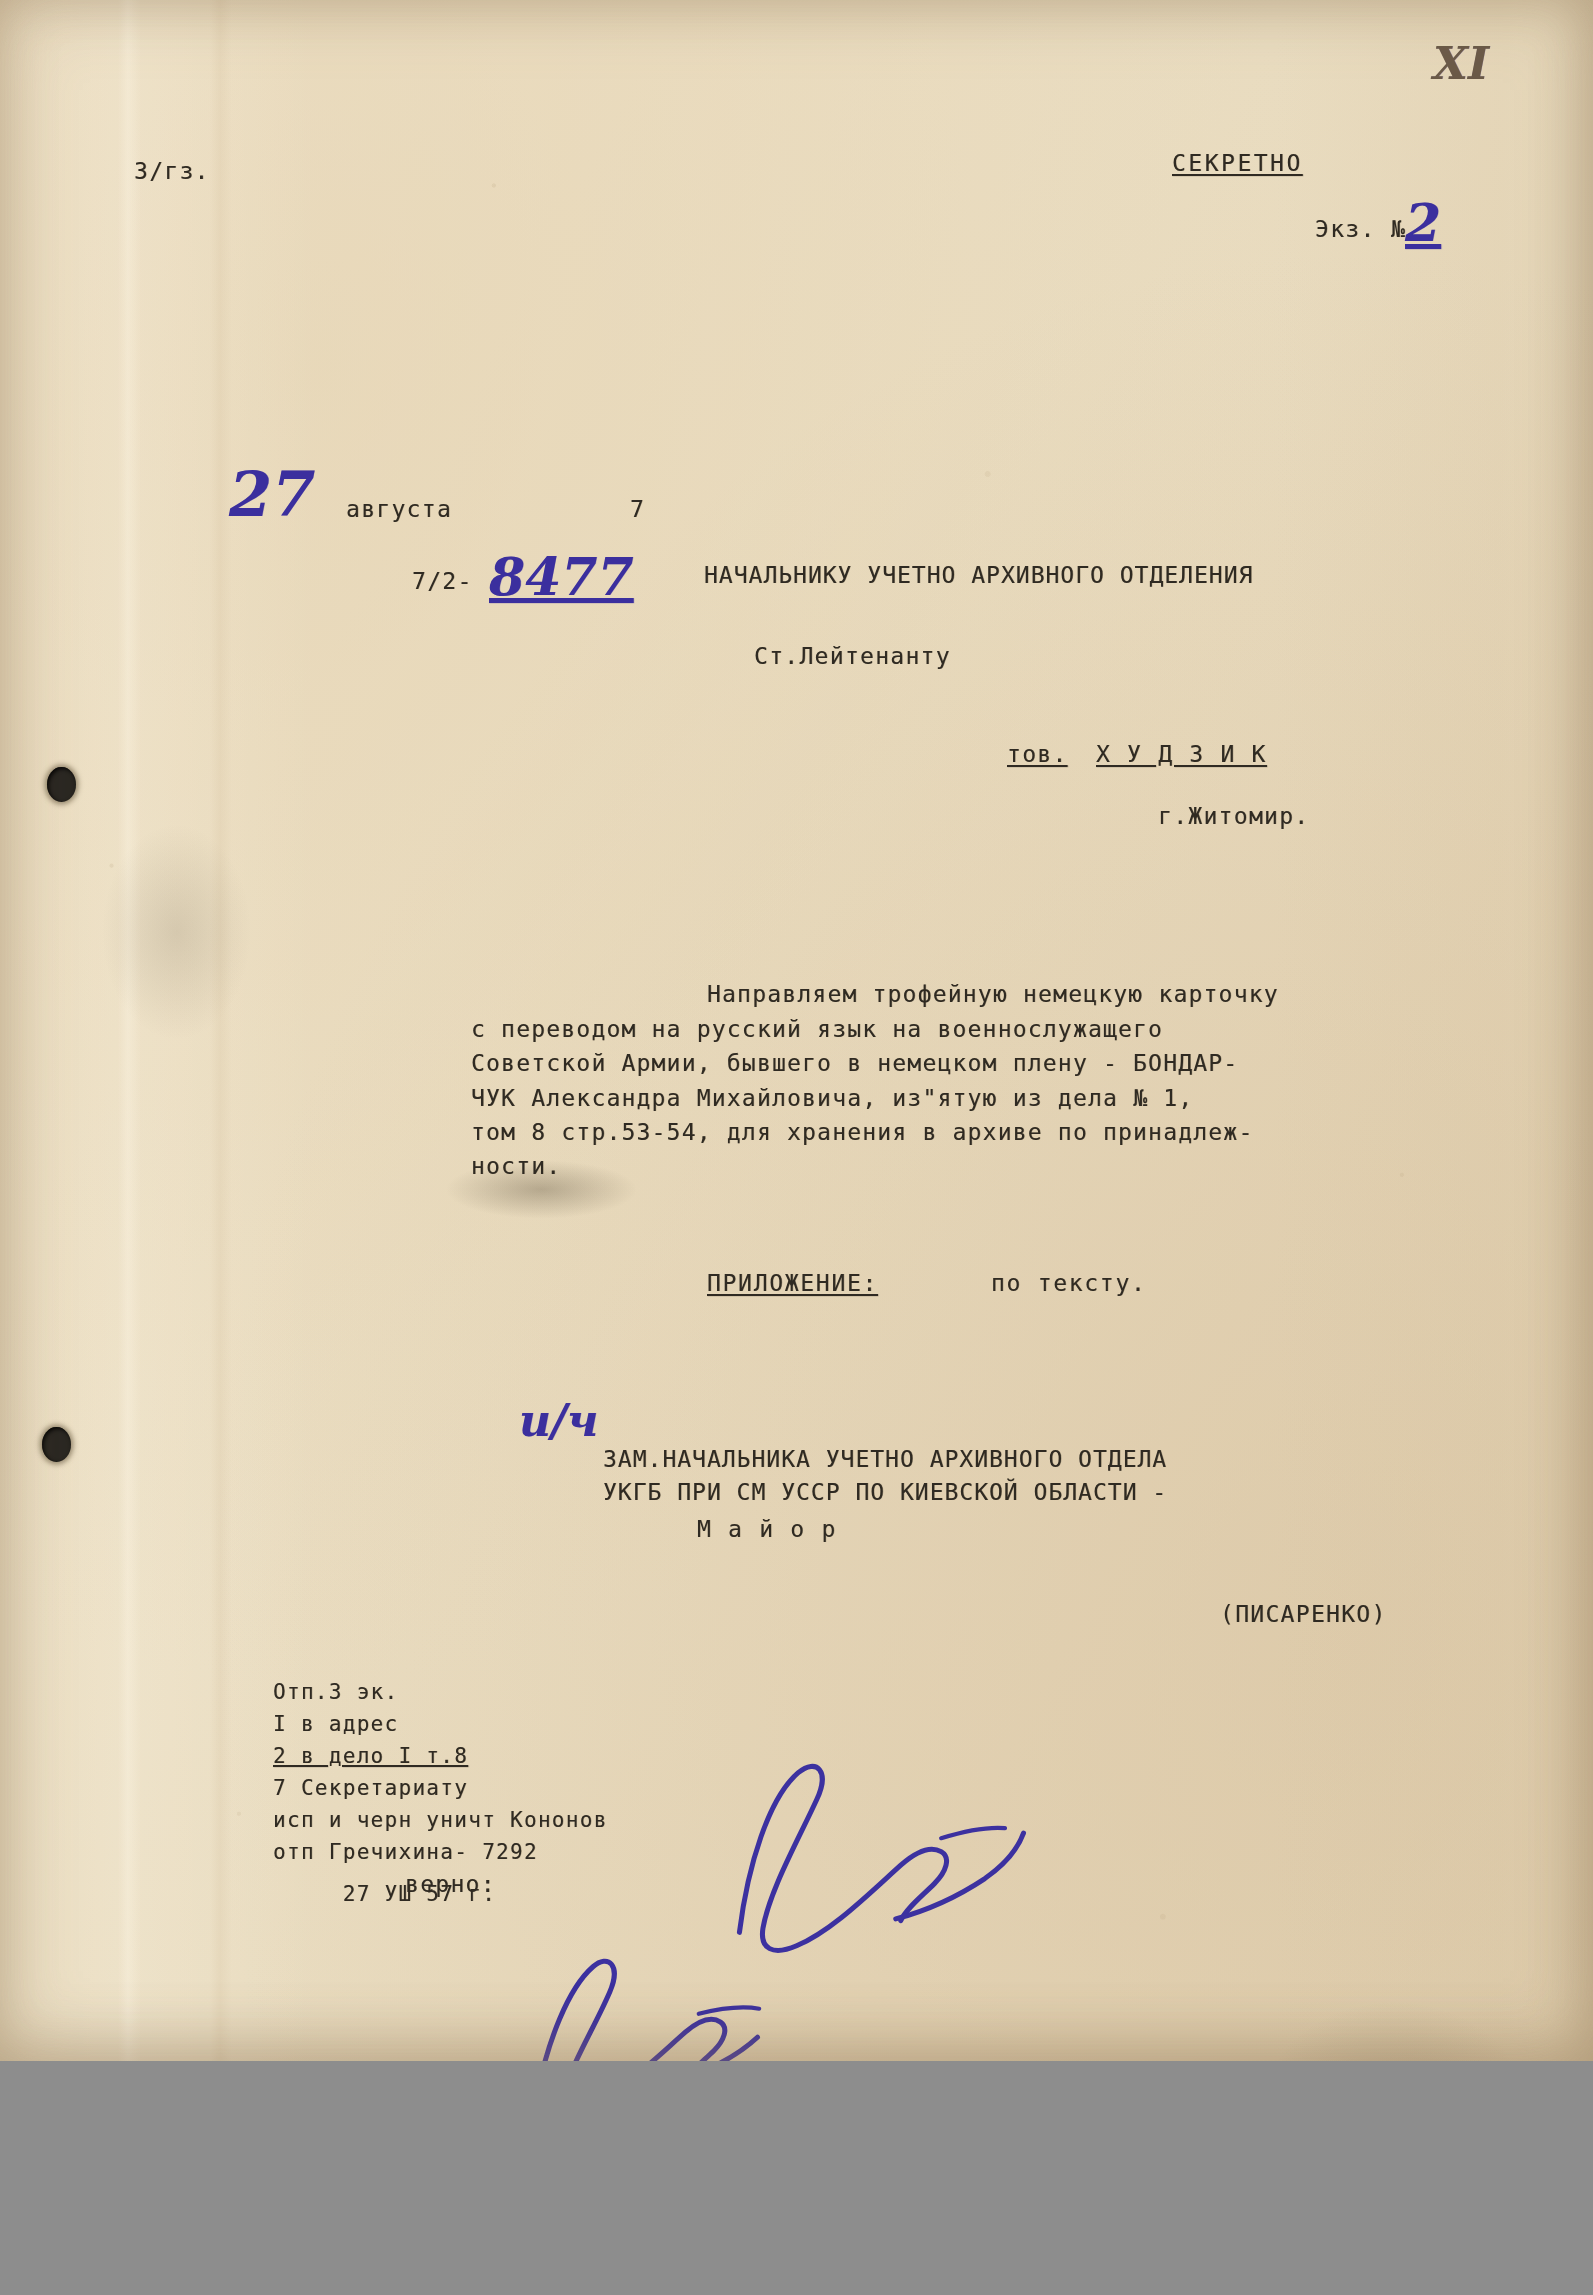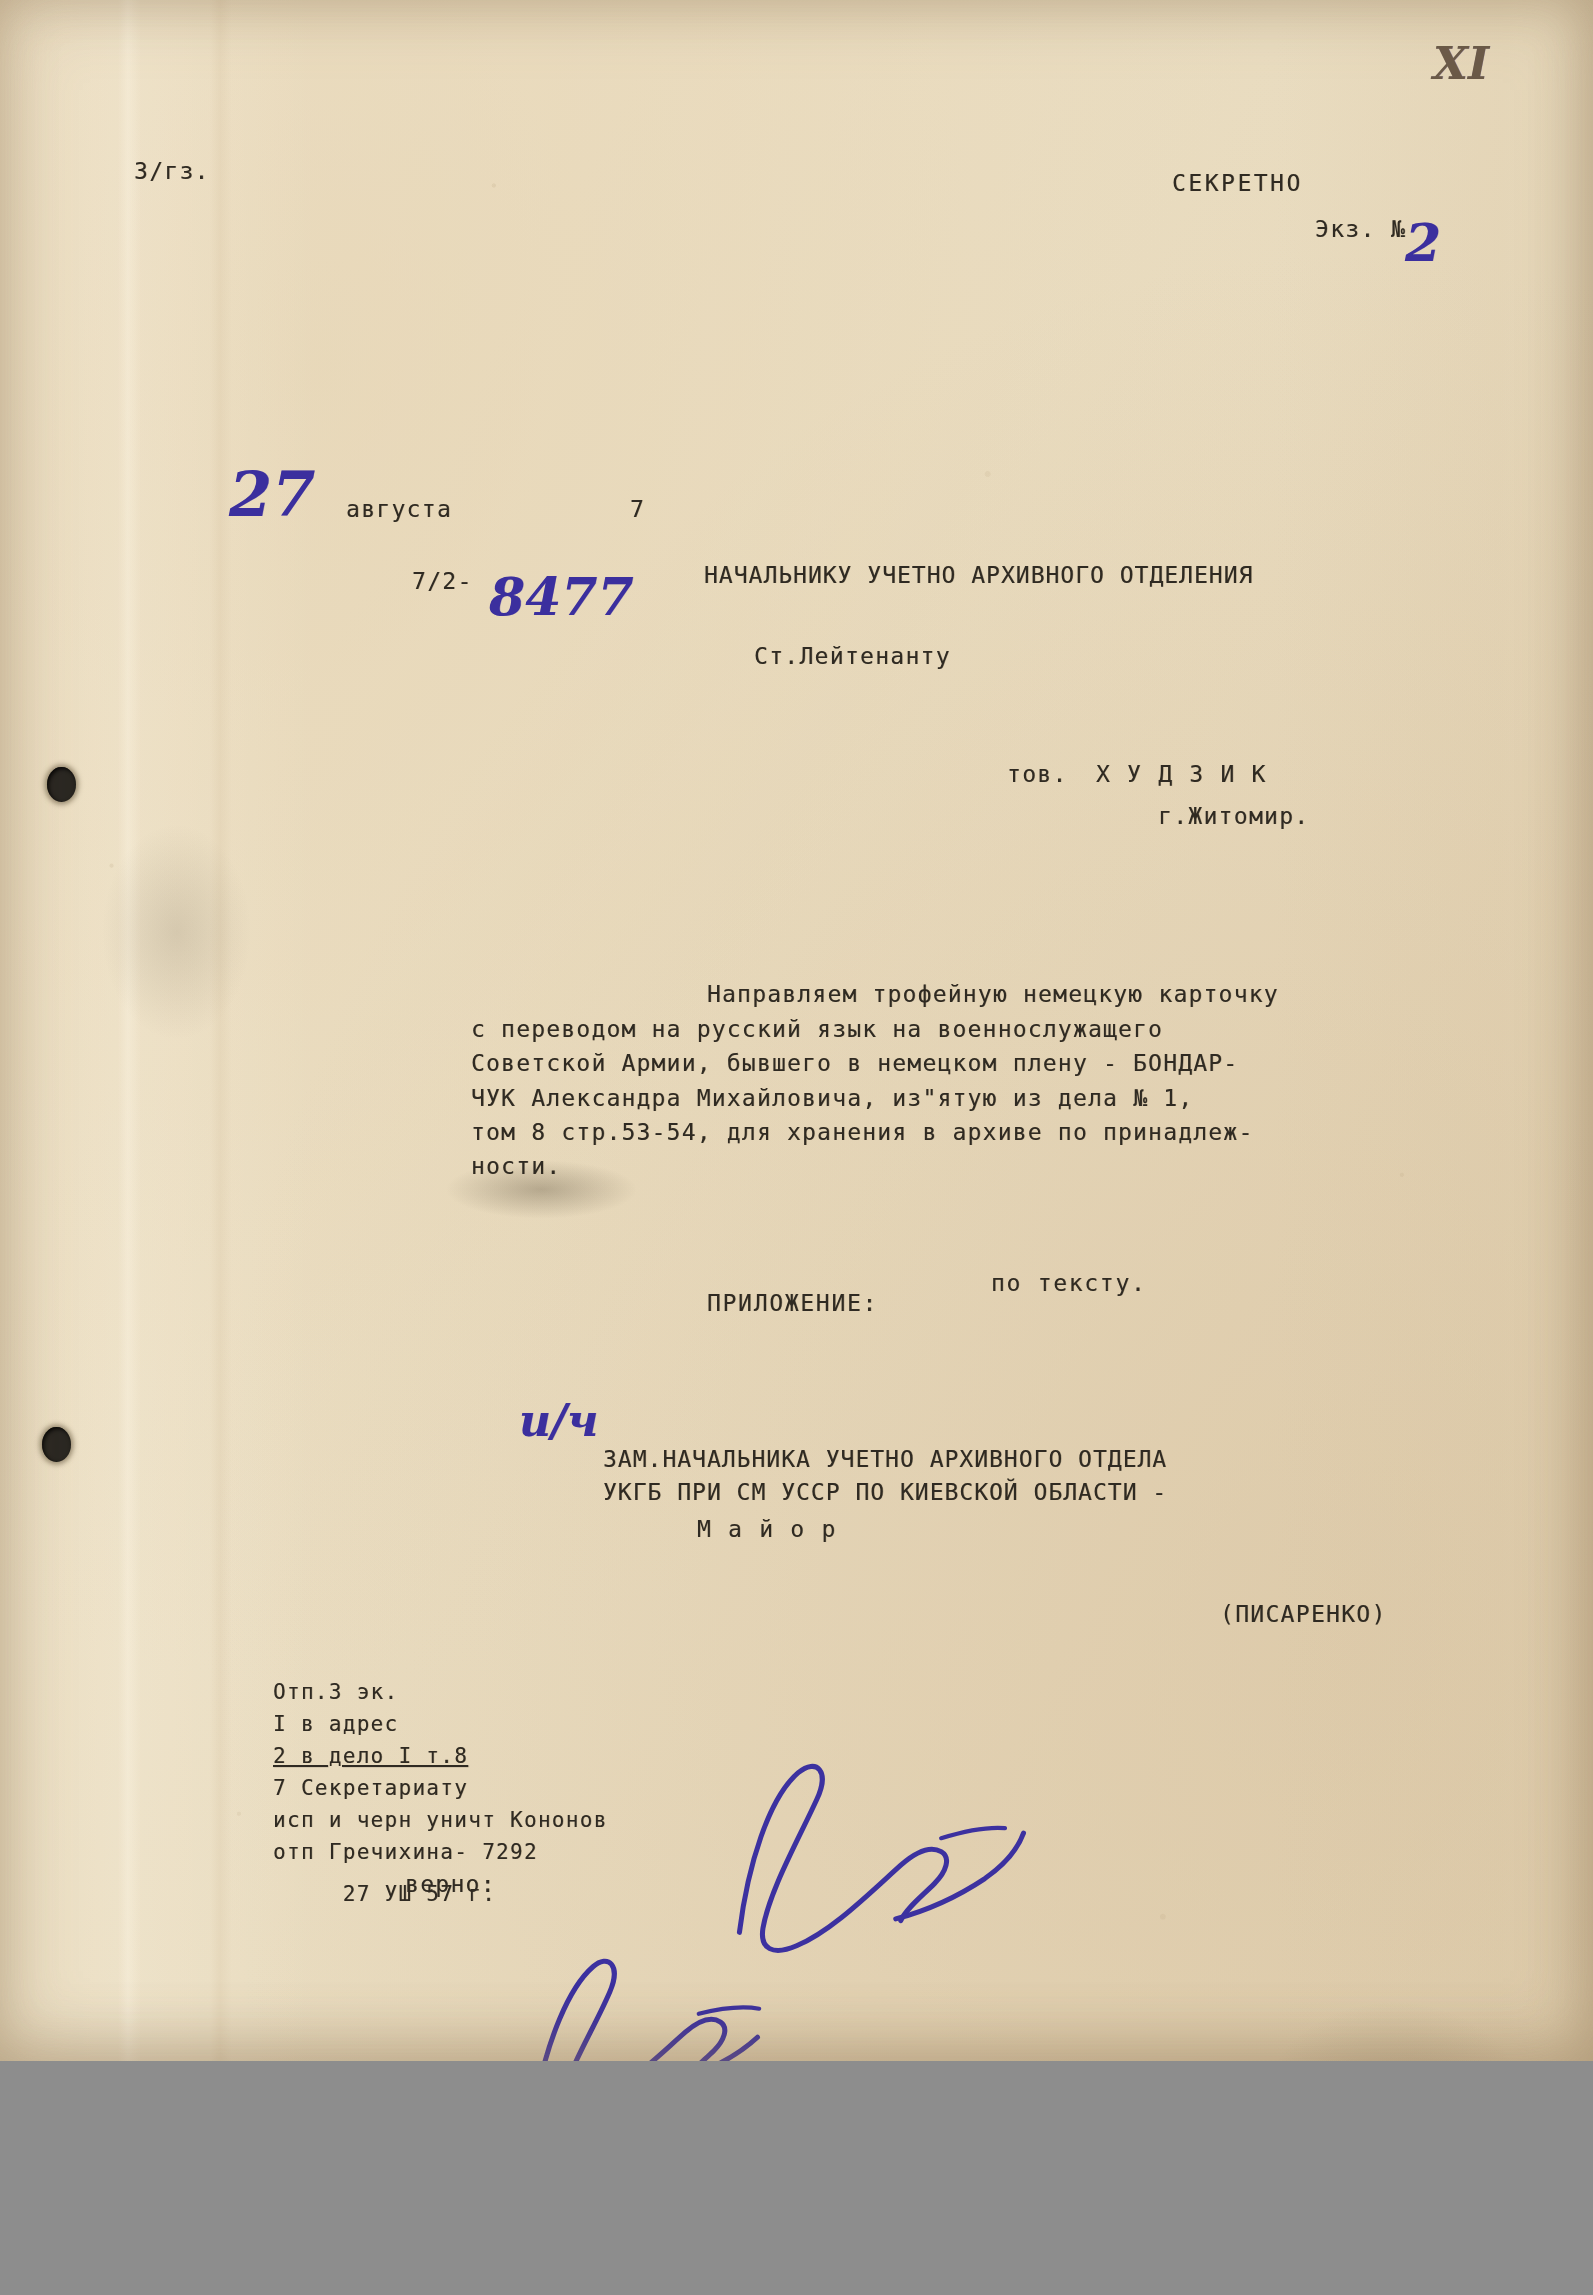--- a/index.html
+++ b/index.html
@@ -77,21 +77,21 @@
   #hole-top  { left: 47px; top: 767px; }
   #hole-bot  { left: 42px; top: 1427px; }
 
   .typed {
     position: absolute;
     white-space: pre;
     letter-spacing: 1.3px;
     color: #2f2a22;
     text-shadow: 0.5px 0.3px 0.5px rgba(80,68,48,0.45);
   }
-  .u { text-underline-offset: 3.4px; margin-top: 20px; }
+  .u { text-decoration: underline; text-underline-offset: 3.4px; }
 
   .t-small { font-size: 21px; }
   .t-med   { font-size: 23px; }
   .t-body  { font-size: 23px; line-height: 34px; }
   .t-head  { font-size: 23px; line-height: 34px; }
 
   .ink {
     position: absolute;
     color: #3b2f9e;
     font-family: "DejaVu Serif", "Liberation Serif", serif;

